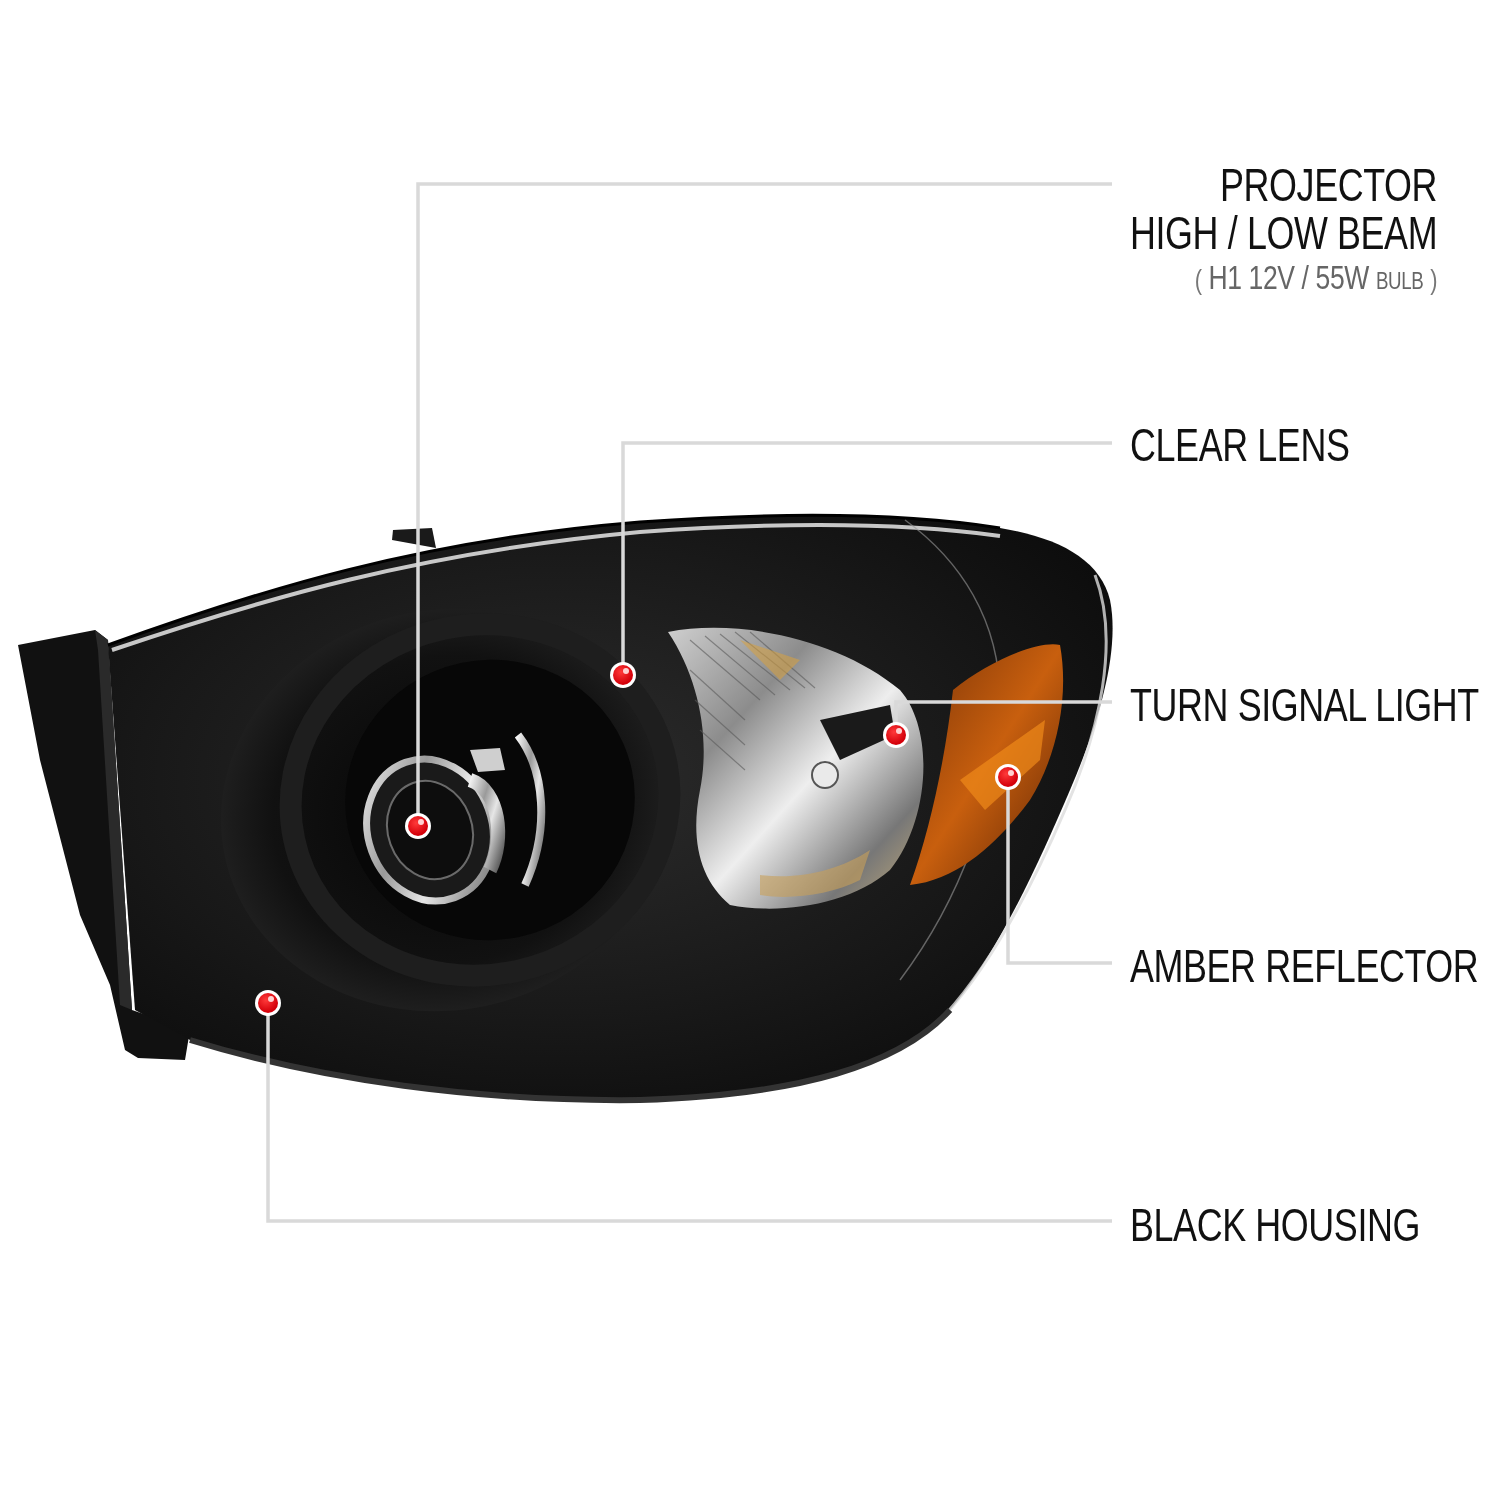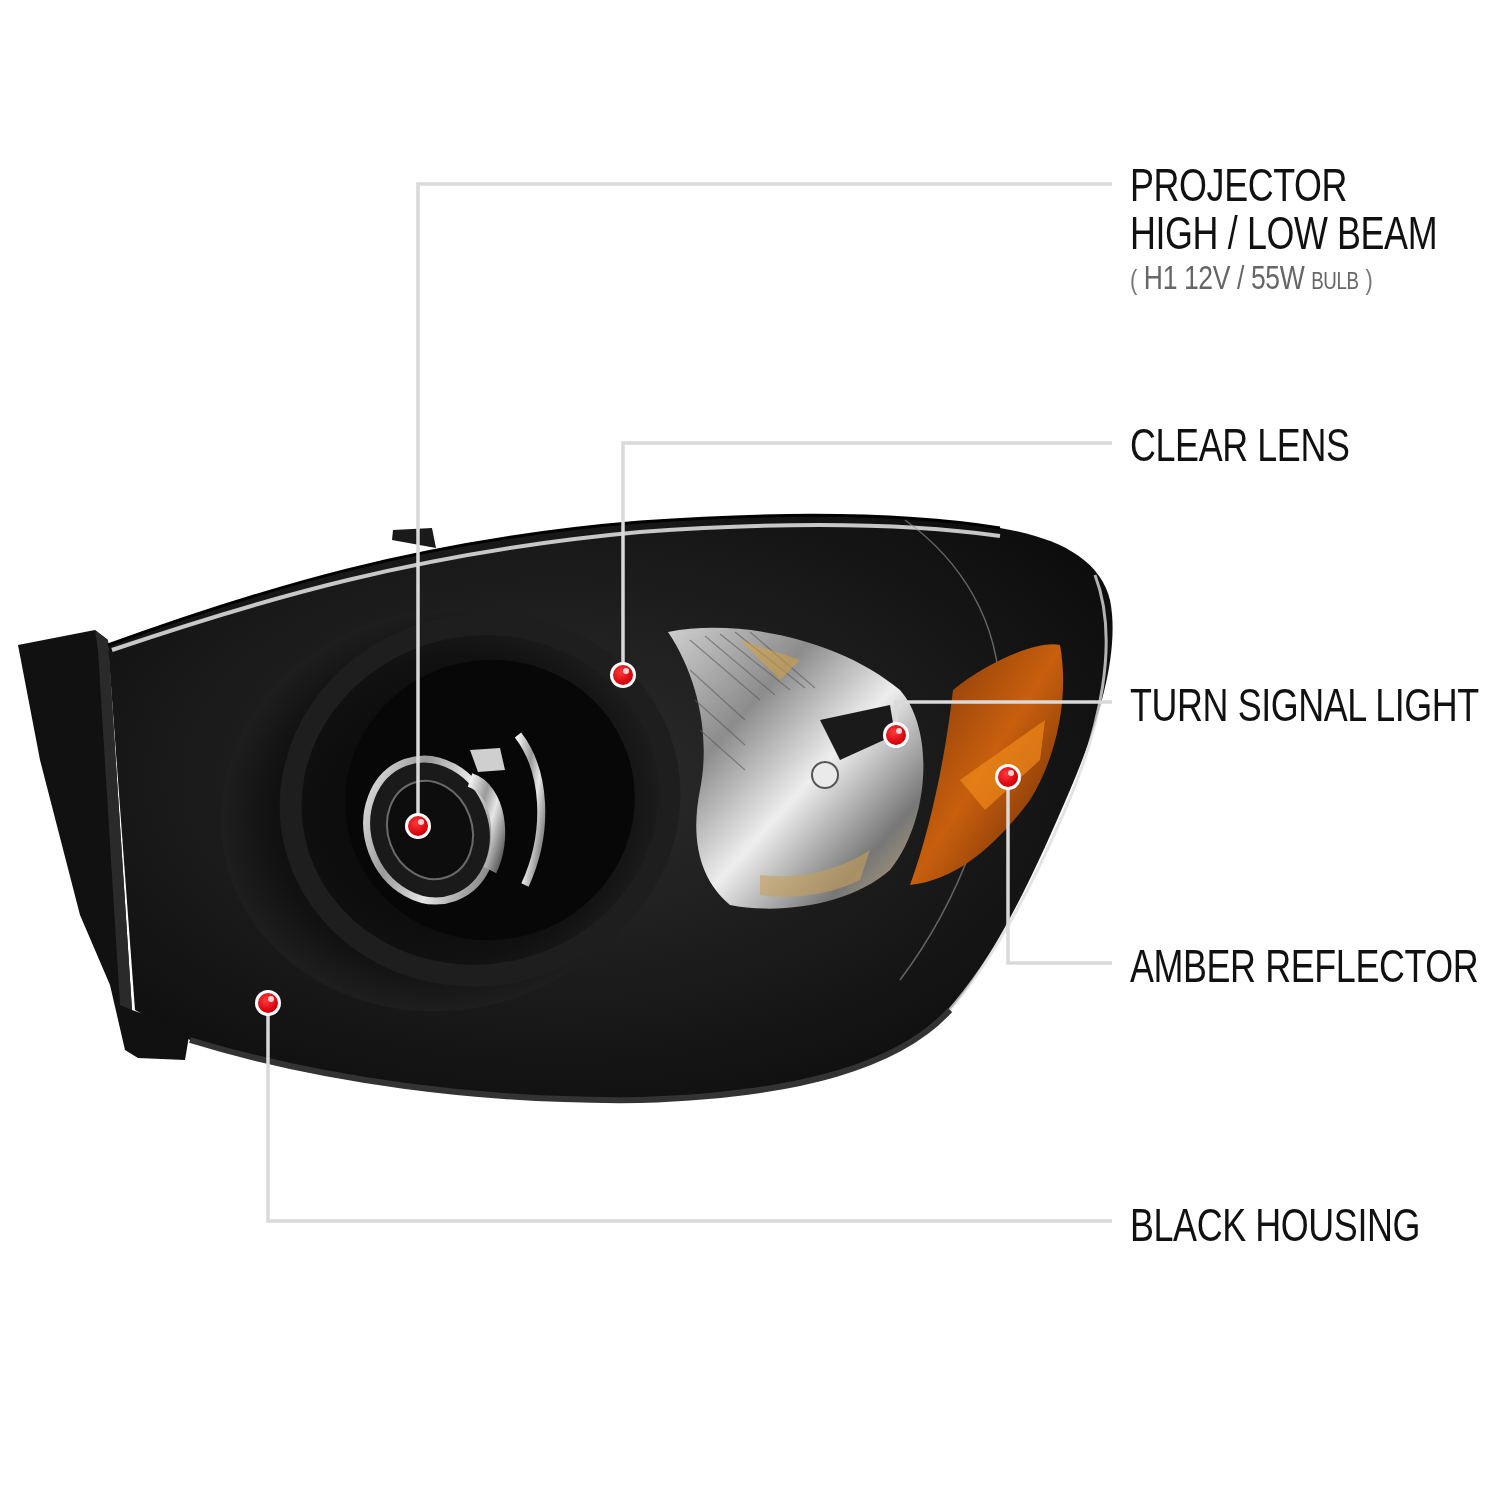--- a/index.html
+++ b/index.html
@@ -1,17 +1,17 @@
 <!DOCTYPE html>
 <html><head>
   <meta charset="utf-8">
   <style>
     html, body { margin: 0; padding: 0; background: #ffffff; }
     body { width: 1500px; height: 1500px; position: relative; overflow: hidden; }
-    .stage { position: absolute; left: 0; top: 0; width: 1500px; height: 1500px; }
+    .stage { position: absolute; left: 0; top: 0; width: 1500px; height: 1500px; text-align: right; }
     svg.art { position: absolute; left: 0; top: 0; }
     .label {
       position: absolute;
       font-family: "Liberation Sans", sans-serif;
       font-weight: normal;
       color: #111111;
       letter-spacing: -0.5px;
       transform: scaleX(0.78);
       transform-origin: left top;
       white-space: nowrap;

